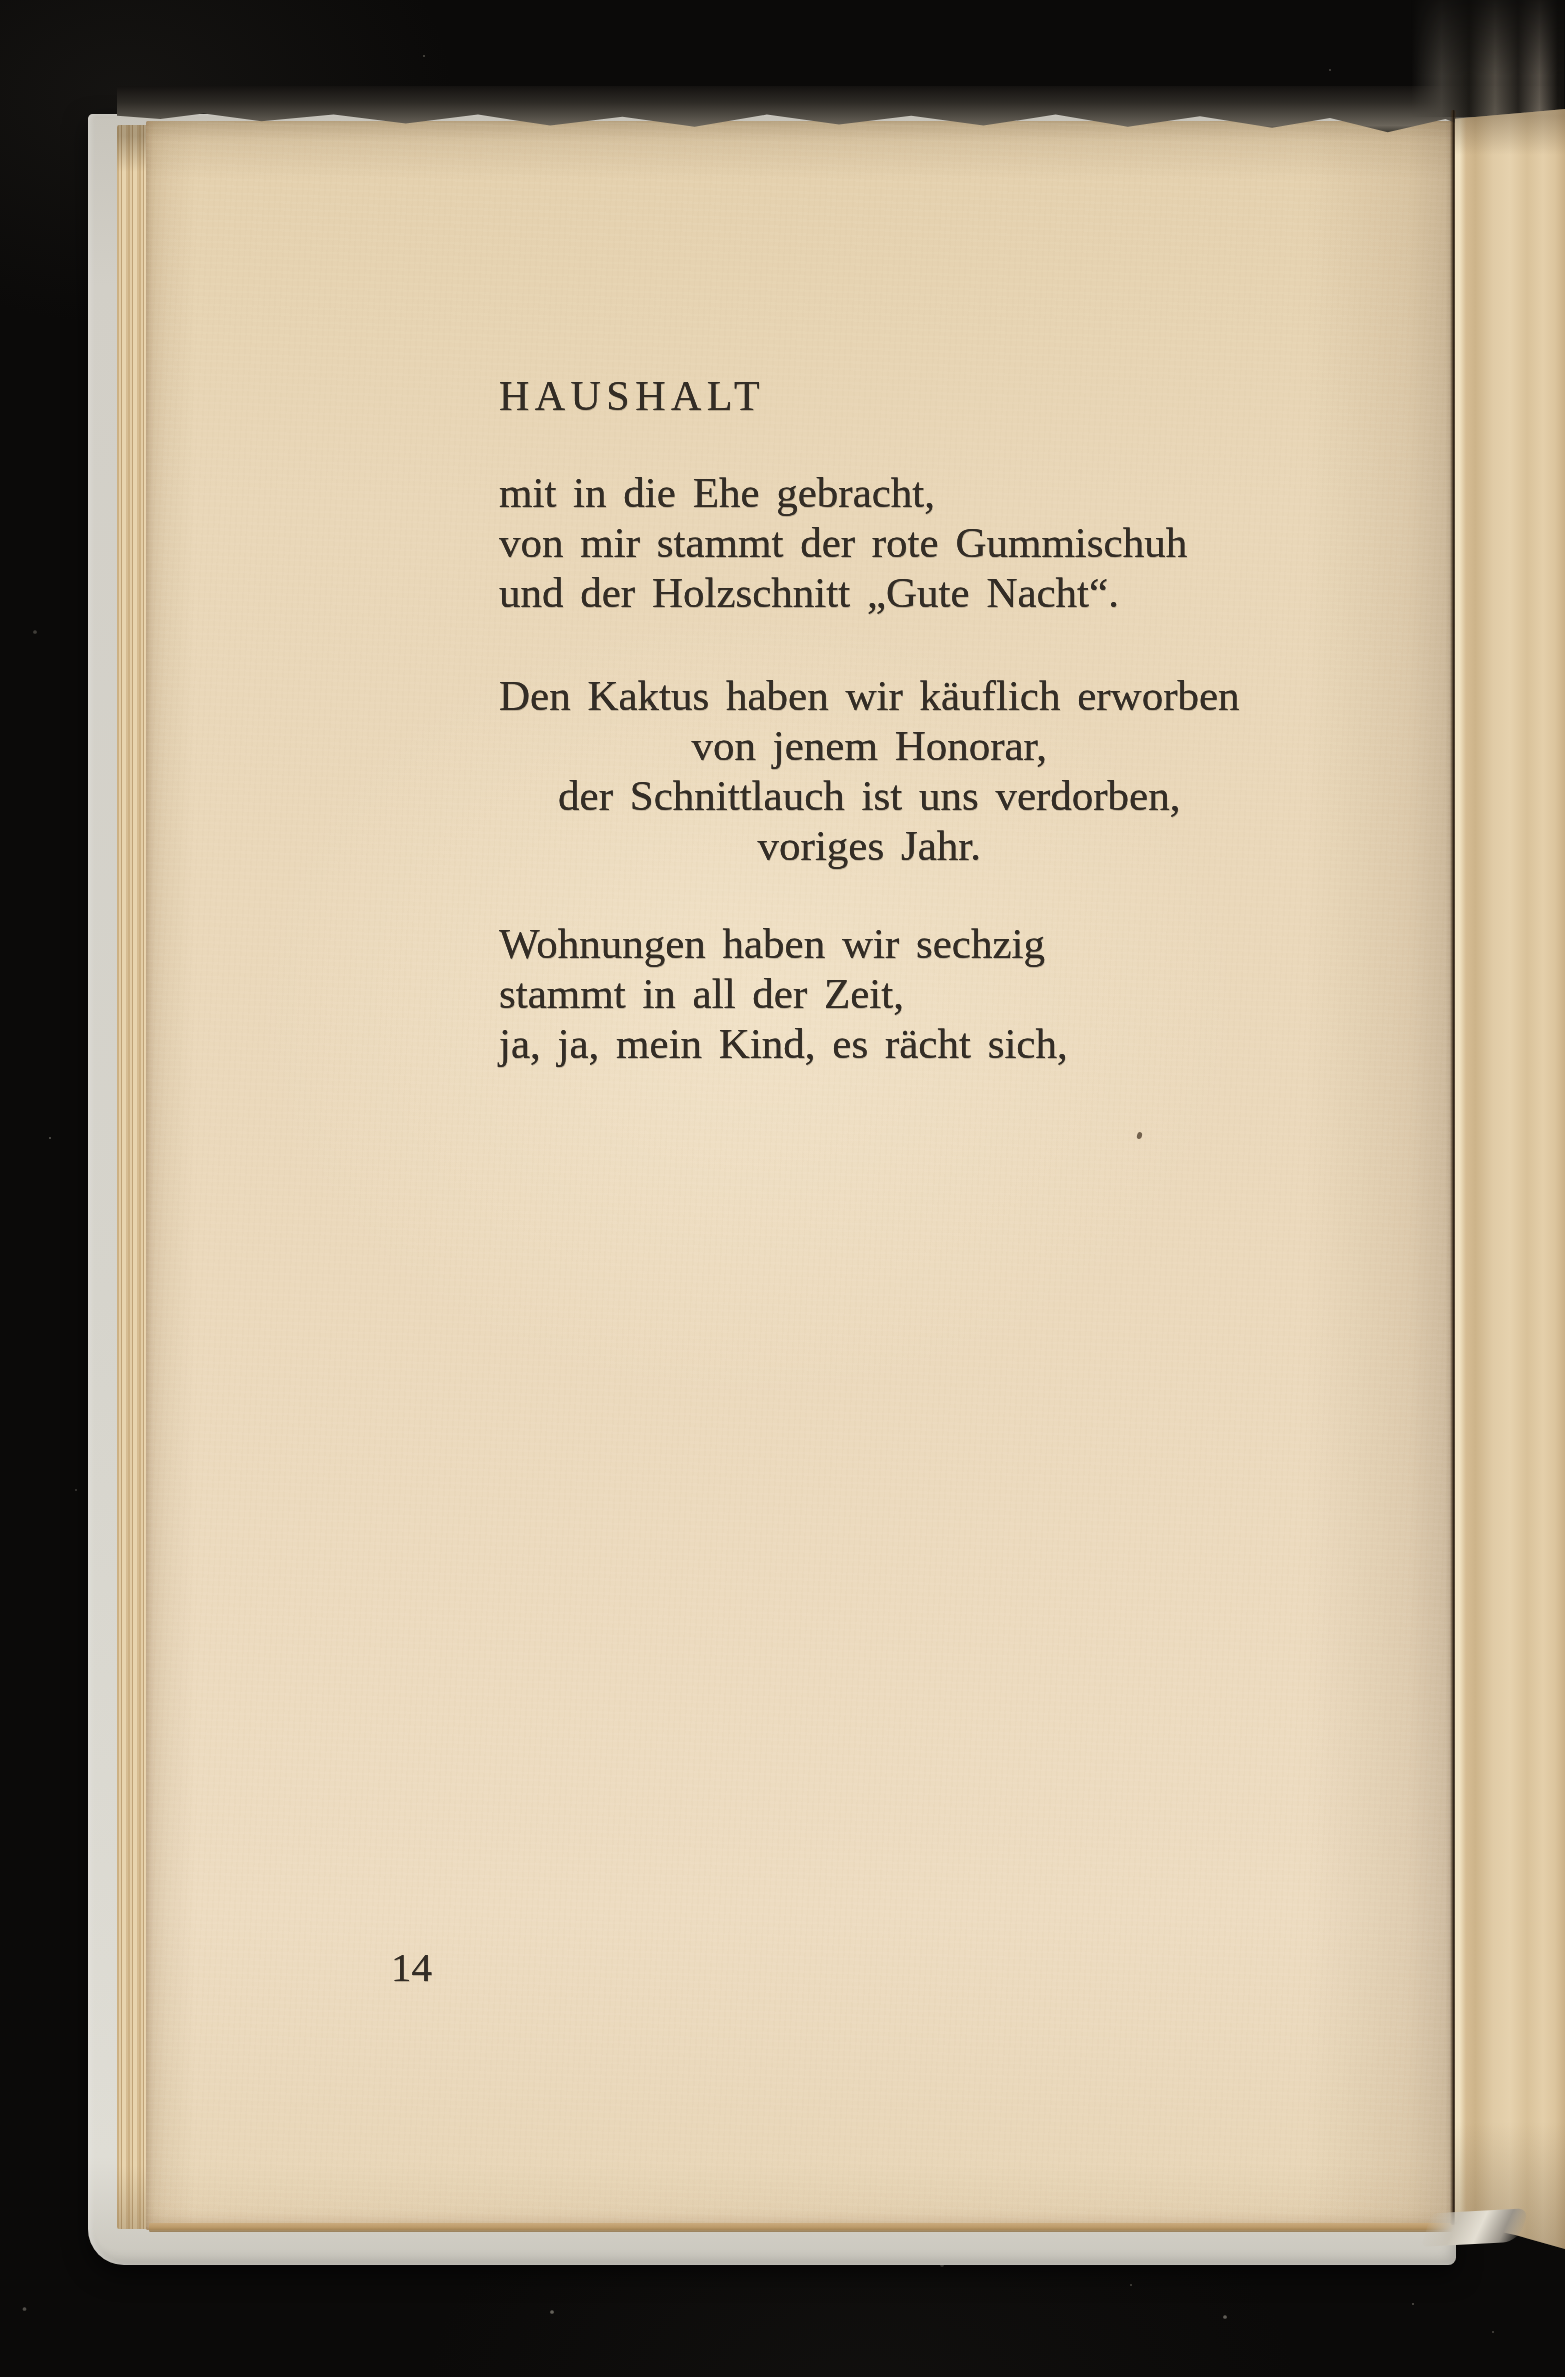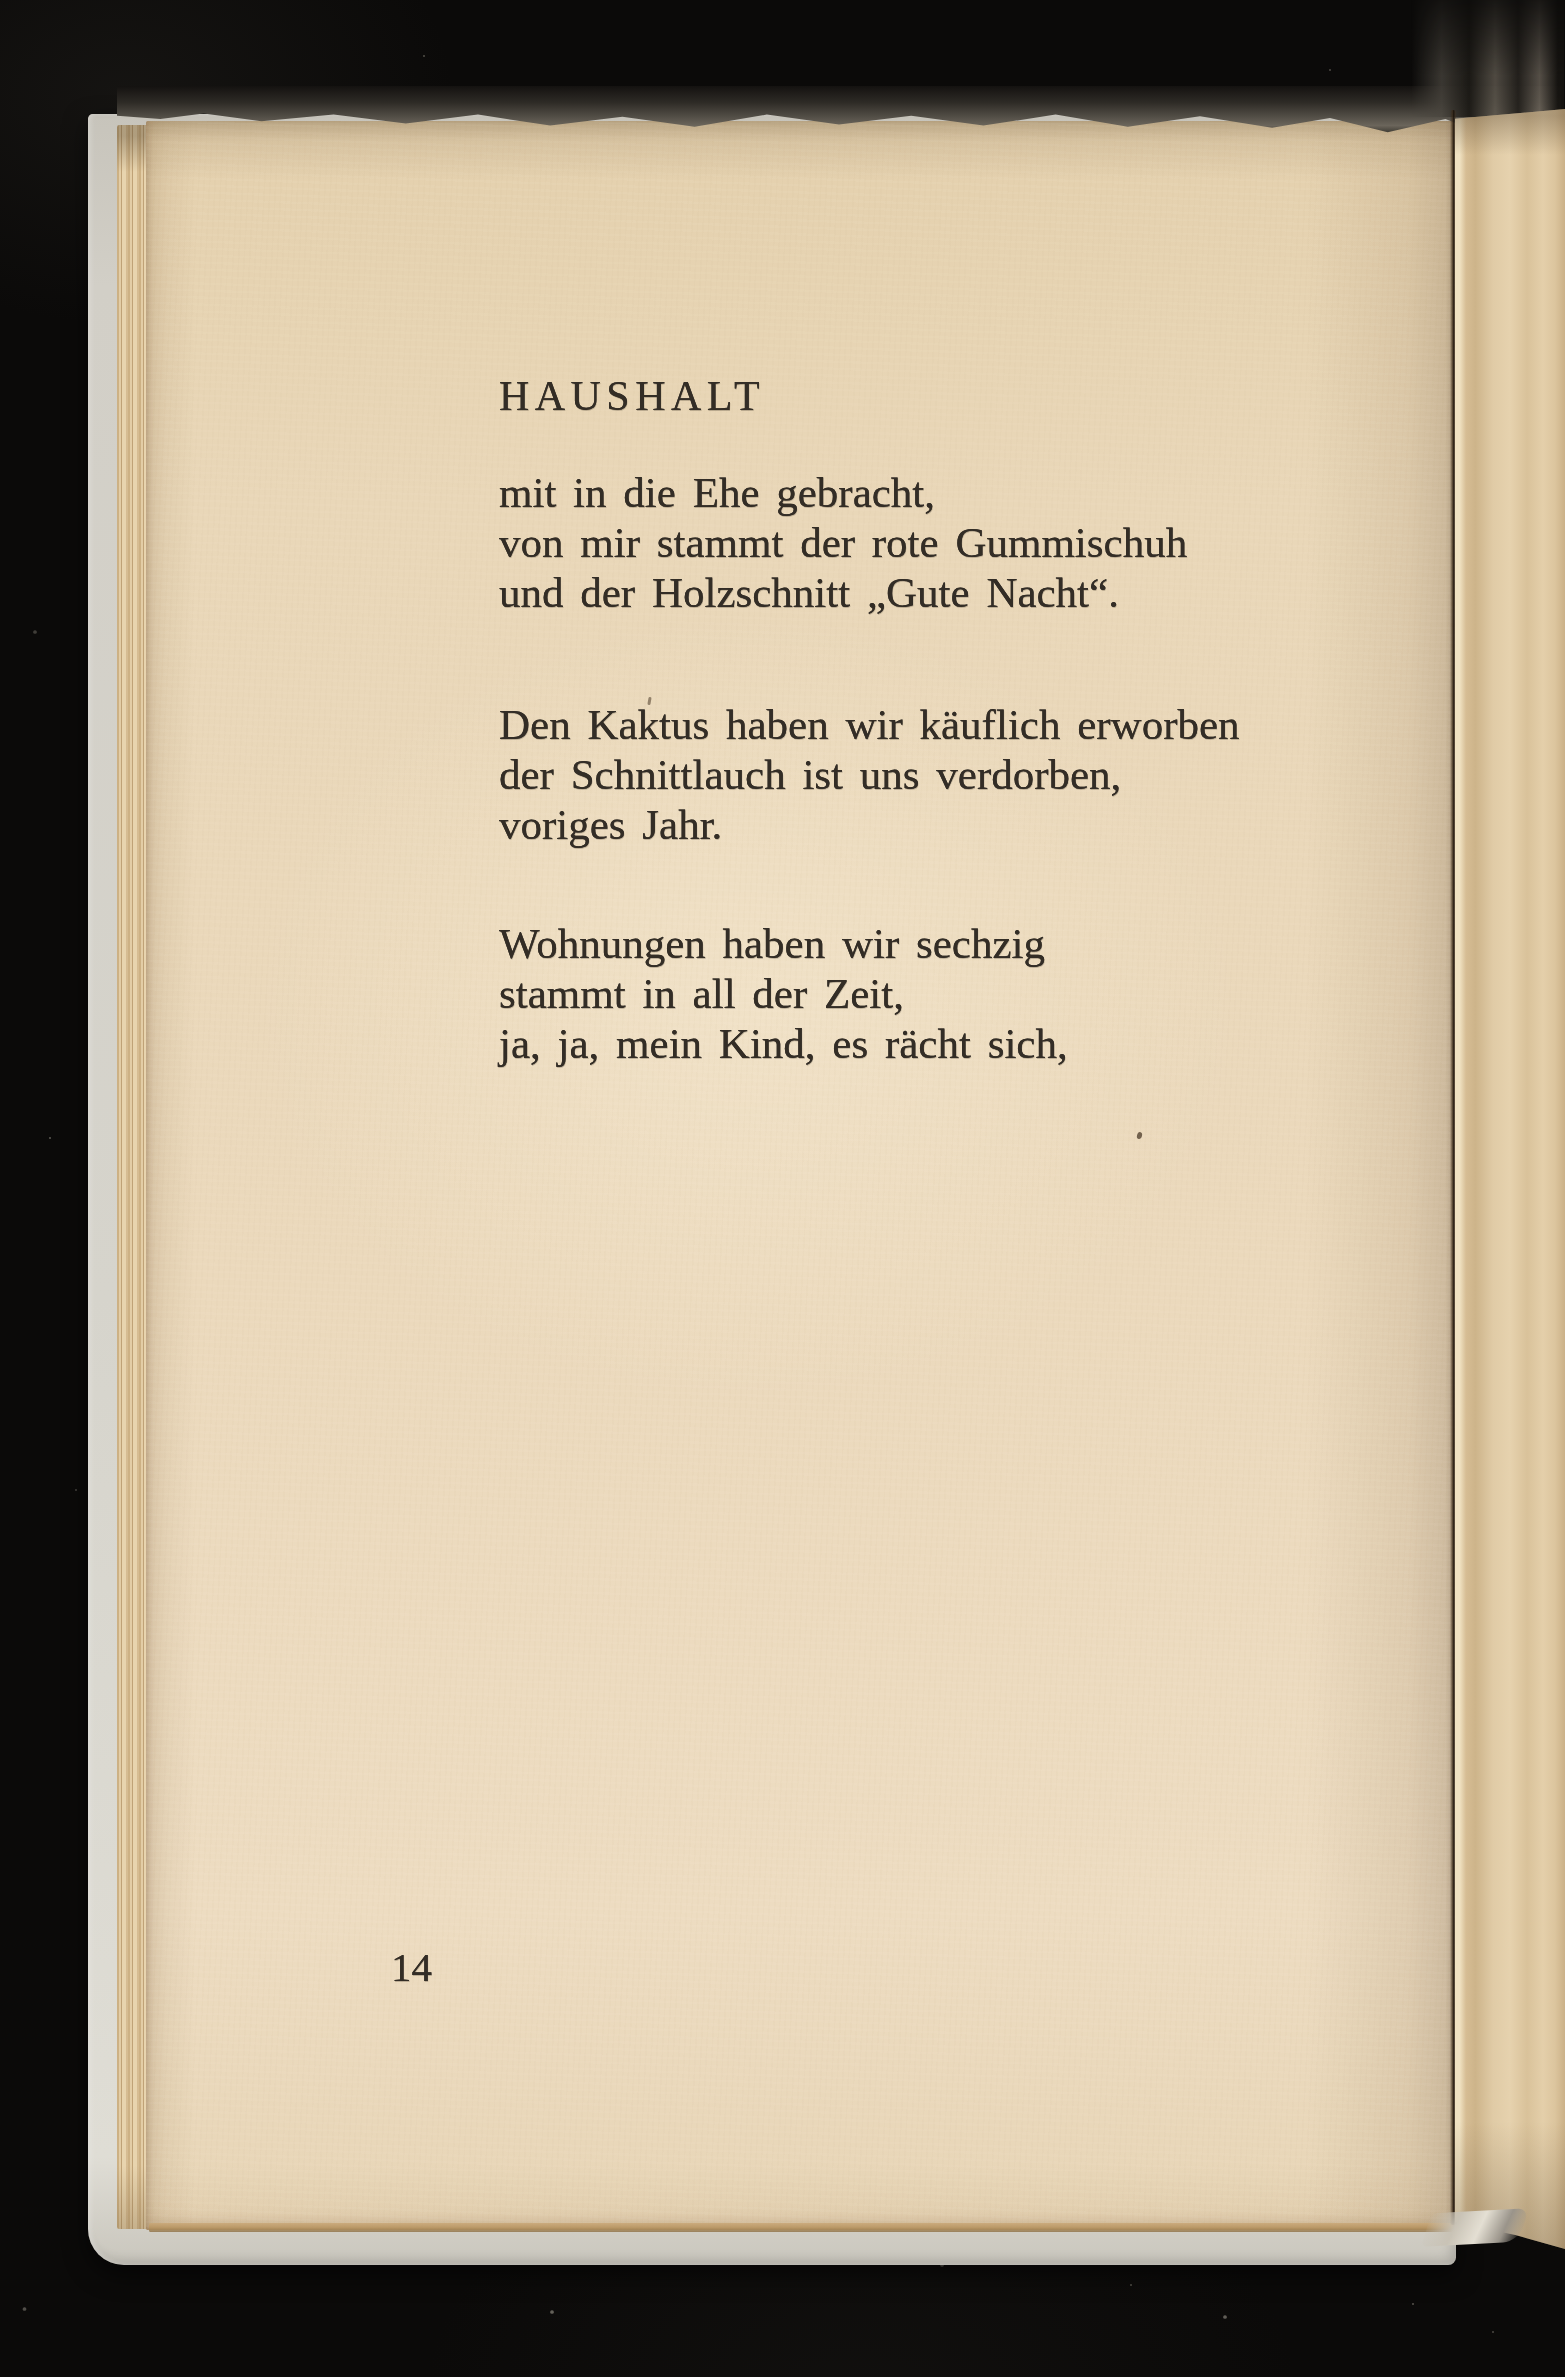--- a/index.html
+++ b/index.html
@@ -112,21 +112,21 @@
     background:linear-gradient(100deg, rgba(150,144,132,0) 0%, #c9c3b6 30%, #e4dfd3 55%, #9a948a 80%, rgba(20,18,15,0) 100%);
   }
   
   .fleck{position:absolute;border-radius:50%;background:#4a3a28;}
   .fleck.f1{left:1137px;top:1132px;width:4.7px;height:7px;opacity:.75;transform:rotate(14deg);}
   .fleck.f2{left:648px;top:697px;width:3.1px;height:7.8px;opacity:.55;transform:rotate(10deg);border-radius:1.6px;}
   
   .print{position:absolute;color:#332d26;text-shadow:0 0 0.5px #3a342c, 0.5px 0.7px 0.6px rgba(70,58,44,.28);}
   .title{left:499px;top:375px;font-size:42px;line-height:42px;letter-spacing:.13em;}
   .stanza{left:499px;font-size:43px;line-height:50px;word-spacing:.14em;white-space:nowrap;}
-  .s1{top:468px;} .s2{top:700px;} .s3{top:919px;}
+  .s1{top:468px;} .s2{top:671px;text-align:center;} .s3{top:919px;}
   .pagenum{left:391px;top:1947px;font-size:41px;line-height:41px;}
 </style>
 </head>
 <body>
 
 <div id="screen">
   <div class="speckles"></div>
 
   <div class="cover"></div>
   <div class="page-stack"></div>
@@ -145,20 +145,21 @@
   <div class="print title">HAUSHALT</div>
 
   <div class="print stanza s1">
     <div>mit in die Ehe gebracht,</div>
     <div>von mir stammt der rote Gummischuh</div>
     <div>und der Holzschnitt „Gute Nacht“.</div>
   </div>
 
   <div class="print stanza s2">
     <div>Den Kaktus haben wir käuflich erworben</div>
+    <div>von jenem Honorar,</div>
     <div>der Schnittlauch ist uns verdorben,</div>
     <div>voriges Jahr.</div>
   </div>
 
   <div class="print stanza s3">
     <div>Wohnungen haben wir sechzig</div>
     <div>stammt in all der Zeit,</div>
     <div>ja, ja, mein Kind, es rächt sich,</div>
   </div>
 

